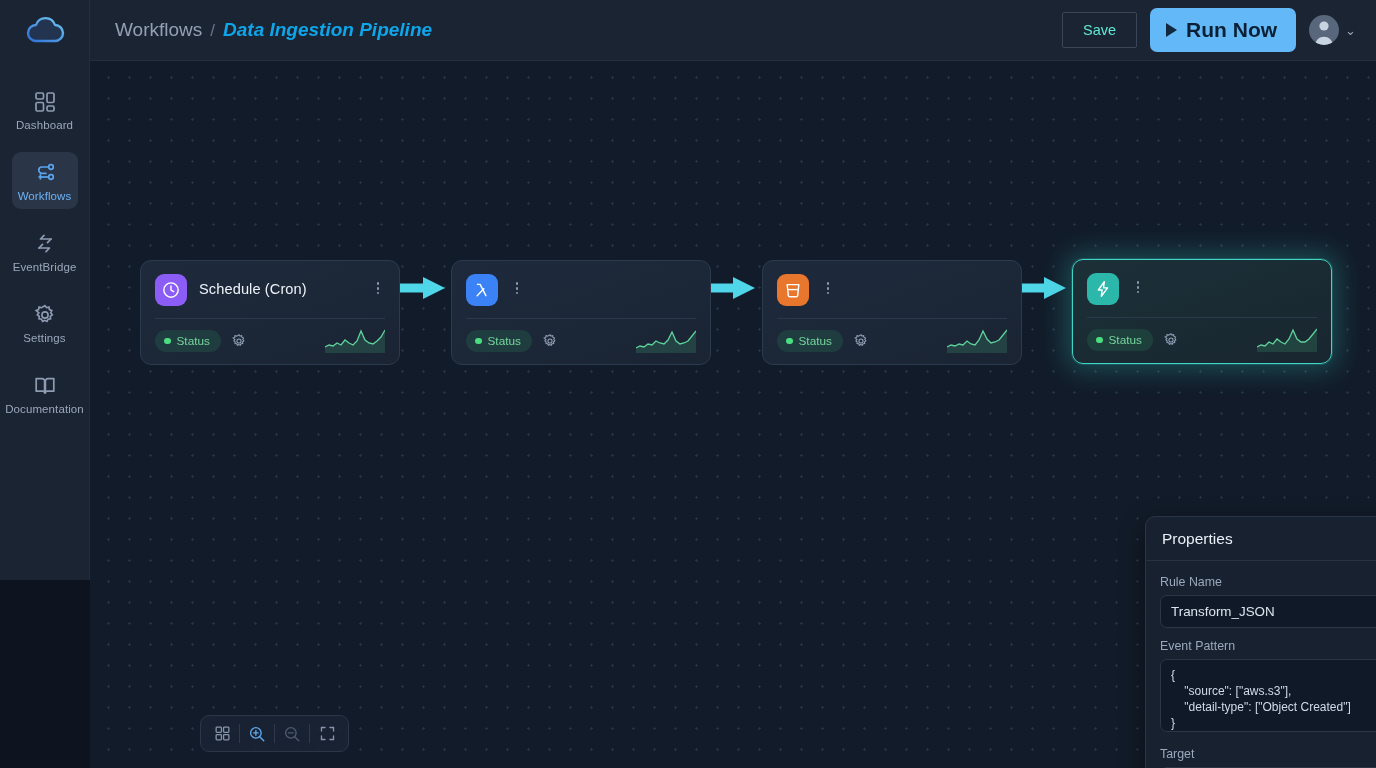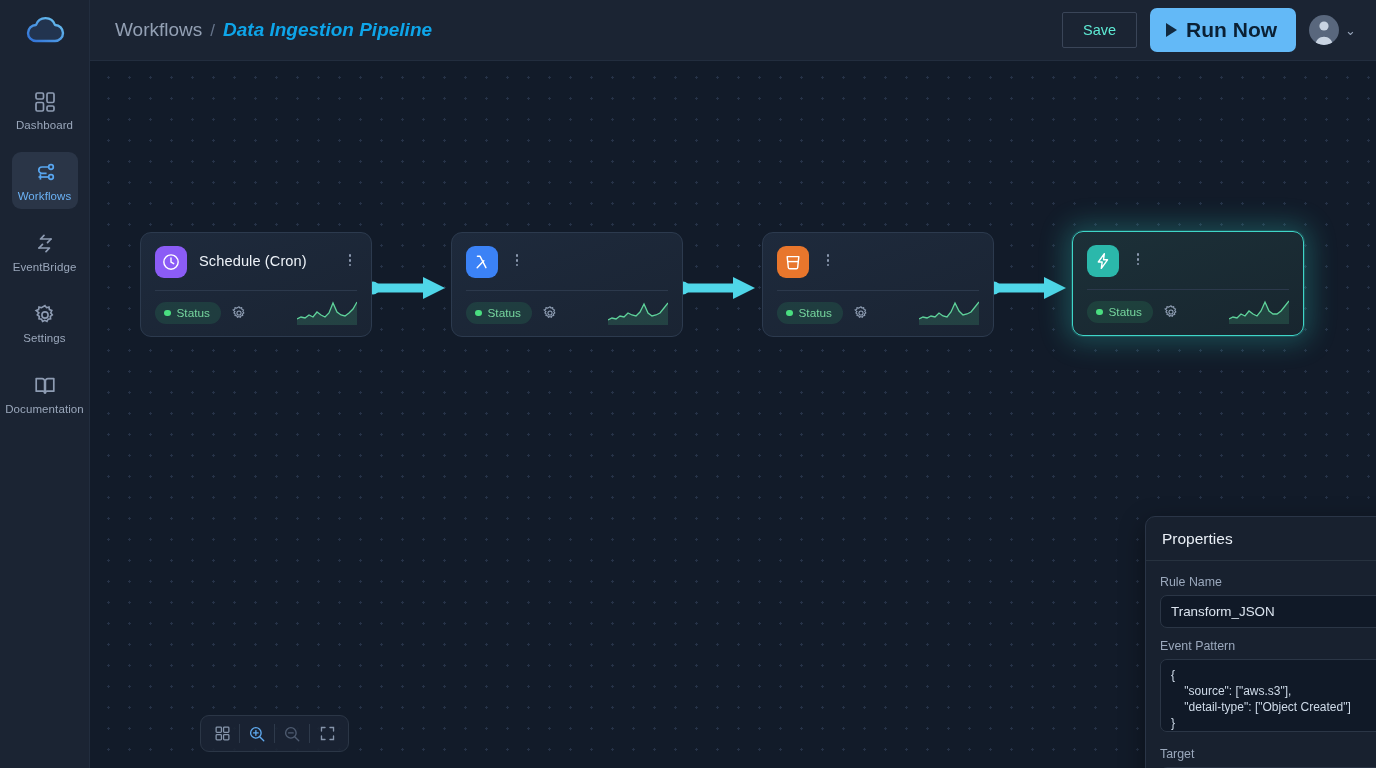--- a/index.html
+++ b/index.html
@@ -6,21 +6,21 @@
   html, body {
     width: 1376px; height: 768px;
     background: #0d1420;
     font-family: "Liberation Sans", sans-serif;
     overflow: hidden;
   }
   .app { position: relative; width: 1376px; height: 768px; display: flex; }
 
   
   .sidebar {
-    width: 90px; height: 768px;
+    width: 90px; height: 580px;
     background: #1b2433;
     border-right: 1px solid #222d3e;
     display: flex; flex-direction: column; align-items: center;
     flex: 0 0 90px;
     position: relative; z-index: 5;
   }
   .logo-wrap {
     height: 61px; width: 100%;
     display: flex; align-items: center; justify-content: center;
   }
@@ -81,25 +81,26 @@
     background-color: #121b29;
     background-image: radial-gradient(circle, #263247 1.1px, transparent 1.2px);
     background-size: 21px 21px;
     background-position: 8px 6px;
     overflow: hidden;
   }
 
   
   .node {
     position: absolute;
-    width: 232px;
+    width: 260px;
     background: linear-gradient(160deg, #1e2a3c 0%, #1a2433 100%);
     border: 1px solid #2c3a4e;
     border-radius: 11px;
     padding: 13px 14px 11px 14px;
+    margin-top: 28px;
   }
   .node.selected {
     border: 1.5px solid #3fd6c8;
     box-shadow: 0 0 0 1px rgba(63,214,200,.18), 0 0 26px 7px rgba(45,190,180,.30);
     background: linear-gradient(160deg, #1c3038 0%, #18262f 100%);
   }
   .node-top { display: flex; align-items: flex-start; gap: 12px; }
   .node-icon {
     width: 32px; height: 32px; border-radius: 9px; flex: 0 0 32px;
     display: flex; align-items: center; justify-content: center;

